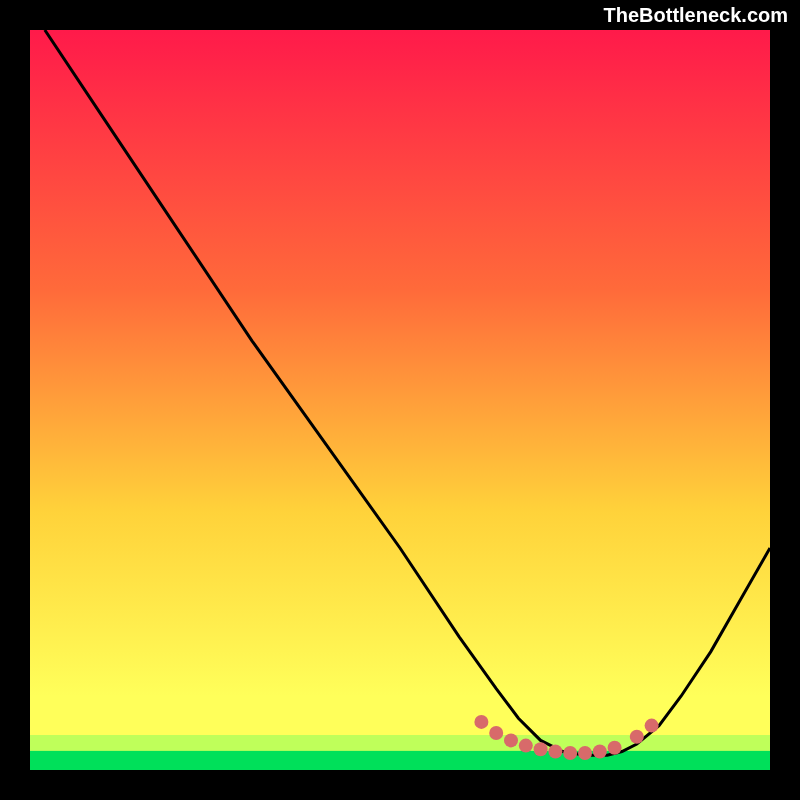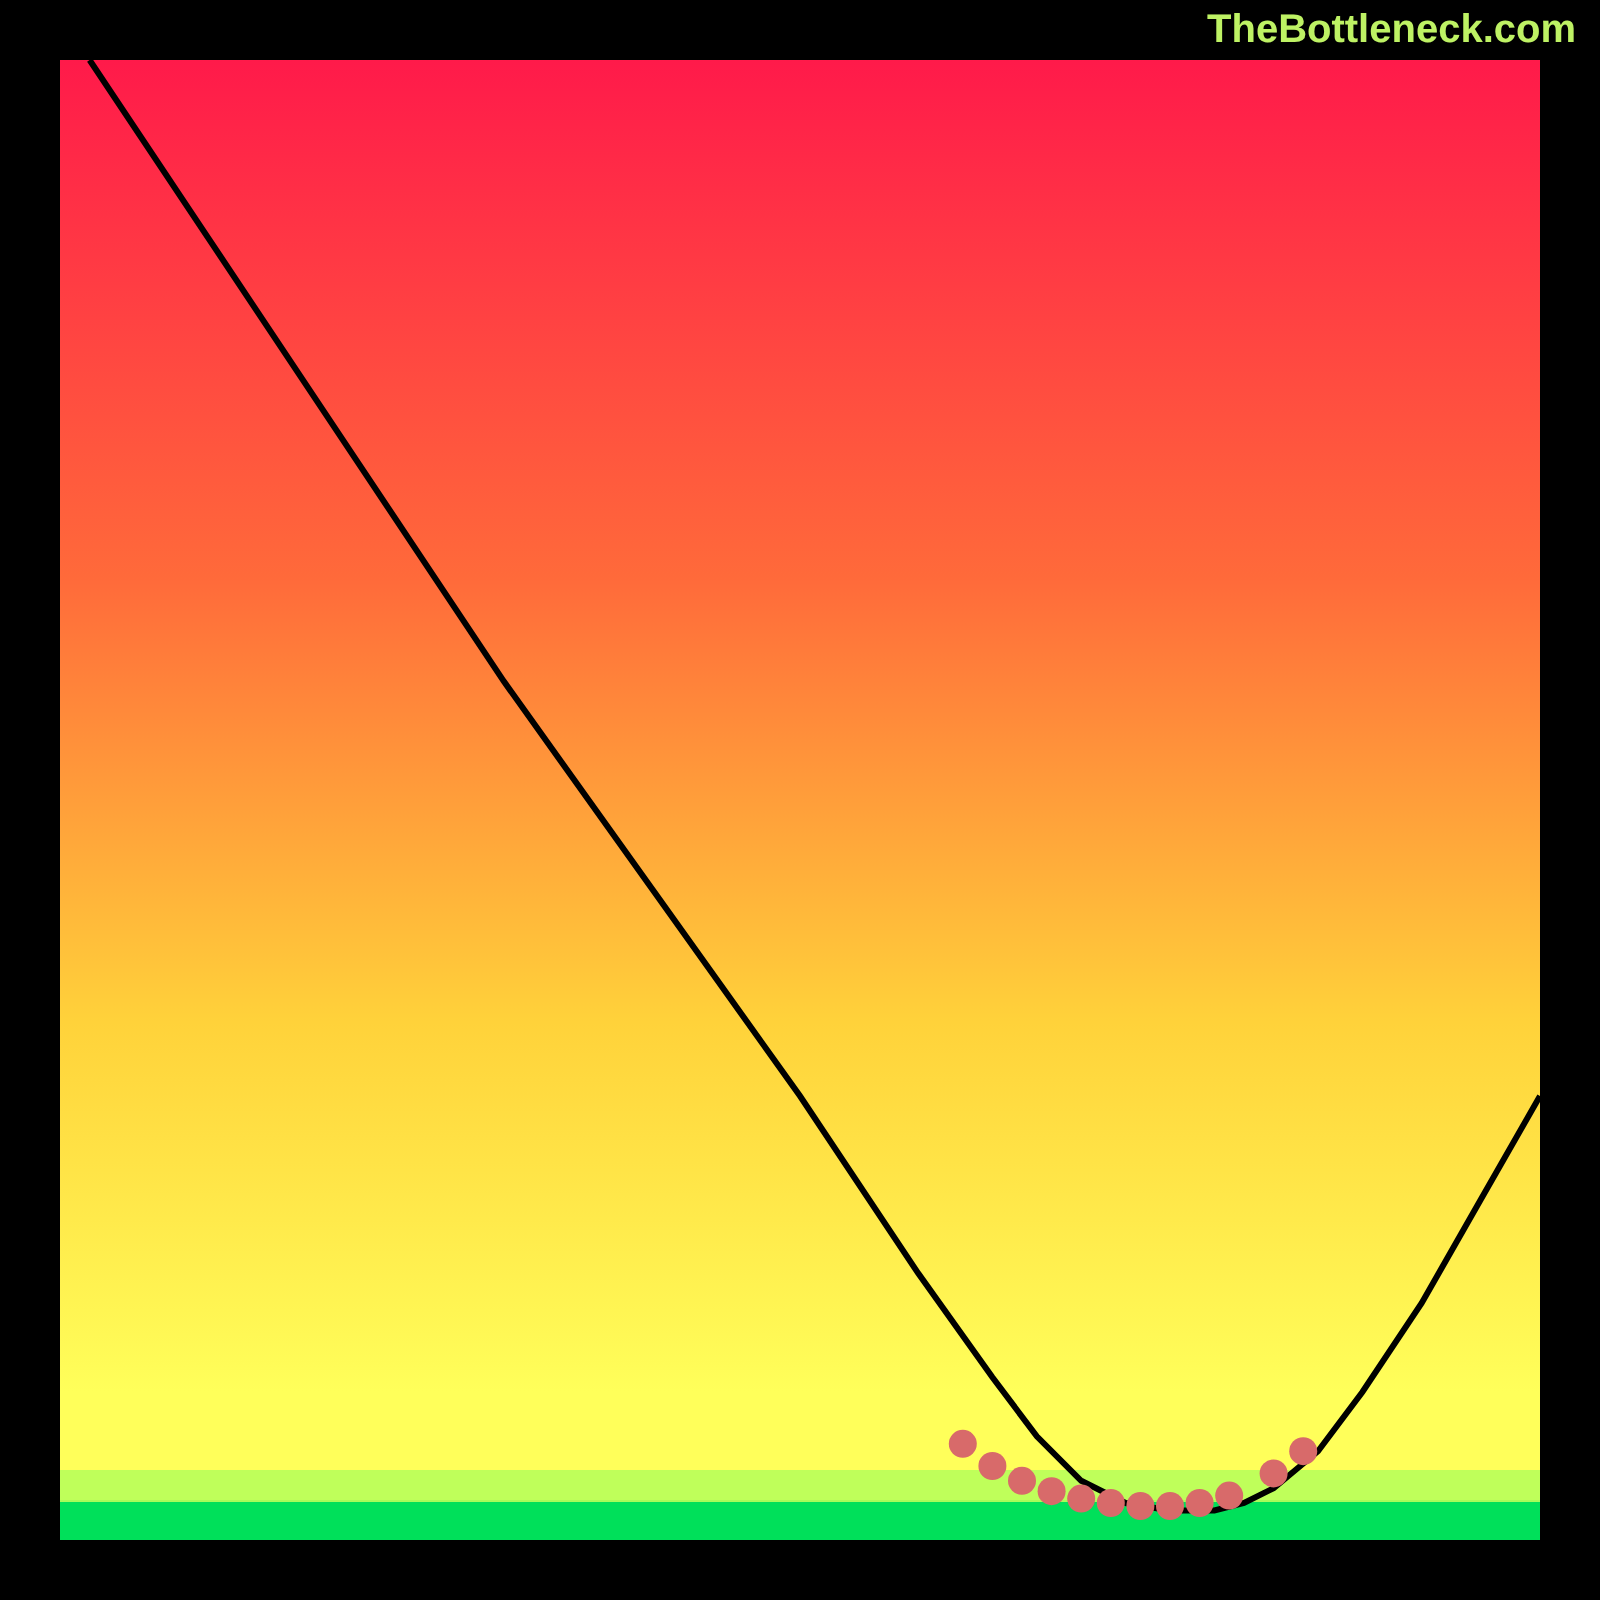--- a/index.html
+++ b/index.html
@@ -1,21 +1,21 @@
 <!DOCTYPE html>
 <html><head>
 <meta charset="utf-8">
 <style>
   * { margin: 0; padding: 0; box-sizing: border-box; }
   html, body { width: 800px; height: 800px; background: #000; font-family: Arial, sans-serif; overflow: hidden; }
   .watermark {
     position: absolute;
     top: 4px;
     right: 12px;
-    color: #bef264;
+    color: #ffffff;
     font-size: 20px;
     font-weight: bold;
     z-index: 10;
   }
   .frame {
     position: absolute;
     left: 0;
     top: 0;
     width: 800px;
     height: 800px;

